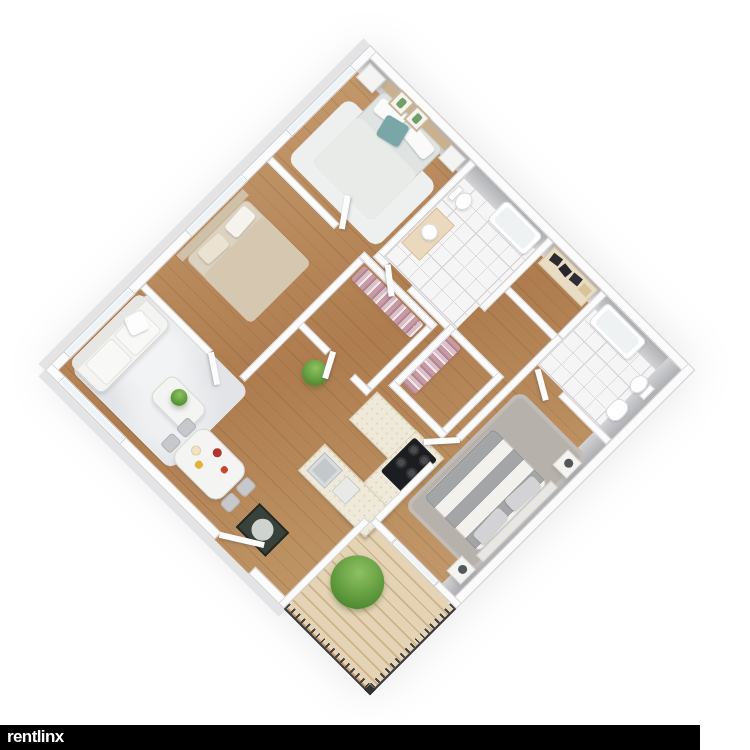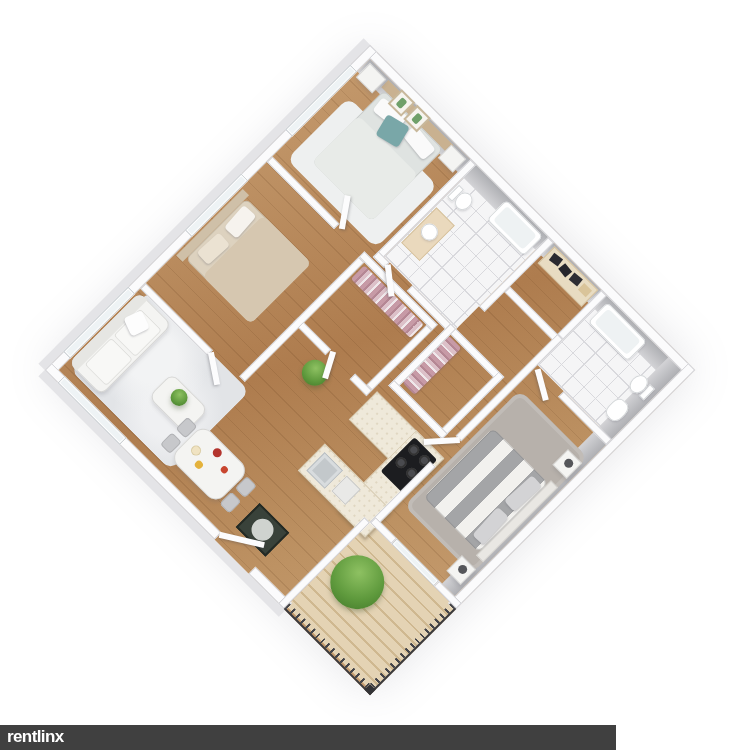--- a/index.html
+++ b/index.html
@@ -39,21 +39,21 @@
     box-shadow:0 0 0 1px #d8cdb4 inset, 2px 2px 3px rgba(120,100,70,.25);}
   .deck{position:absolute;background:
       repeating-linear-gradient(180deg,#e4d3b4 0 9px,#cfb890 9px 11px);}
   .rail-v{position:absolute;background:repeating-linear-gradient(180deg,#46464a 0 2px,transparent 2px 7px);
     border-right:2px solid #3a3a3e;}
   .rail-h{position:absolute;background:repeating-linear-gradient(90deg,#46464a 0 2px,transparent 2px 7px);
     border-bottom:2px solid #3a3a3e;}
   .pic{position:absolute;background:#f6f4ef;box-shadow:0 0 0 2px #c8b89b;}
   .pic i{position:absolute;left:4px;top:3px;width:7px;height:10px;background:#6fa06a;border-radius:2px;}
   
-  .brandbar{position:absolute;left:0;bottom:0;width:616px;height:25px;background:#404040;}
+  .brandbar{position:absolute;left:0;bottom:0;width:700px;height:25px;background:#000000;}
   .brandlogo{position:absolute;left:7px;top:2px;color:#fff;font-size:17px;font-weight:bold;
     letter-spacing:-0.6px;font-family:"Liberation Sans",sans-serif;}
 </style>
 </head>
 <body>
 
 <div class="stage">
 
   <div class="plan">
 

